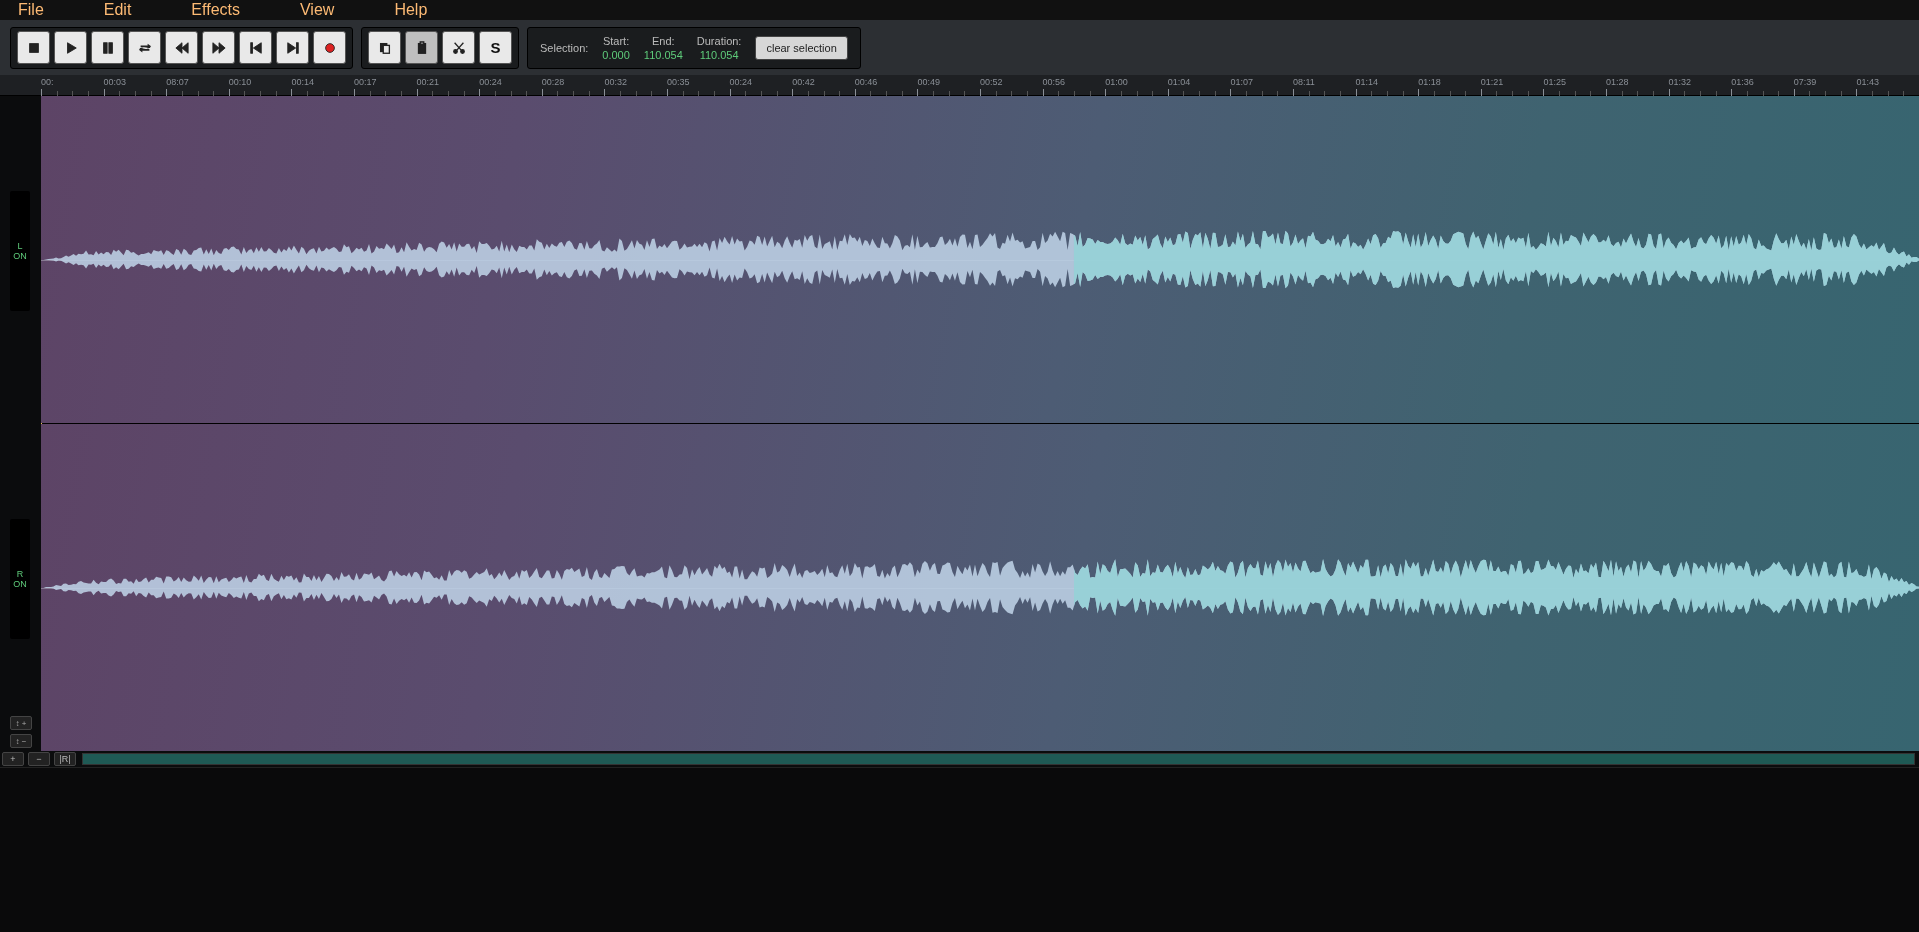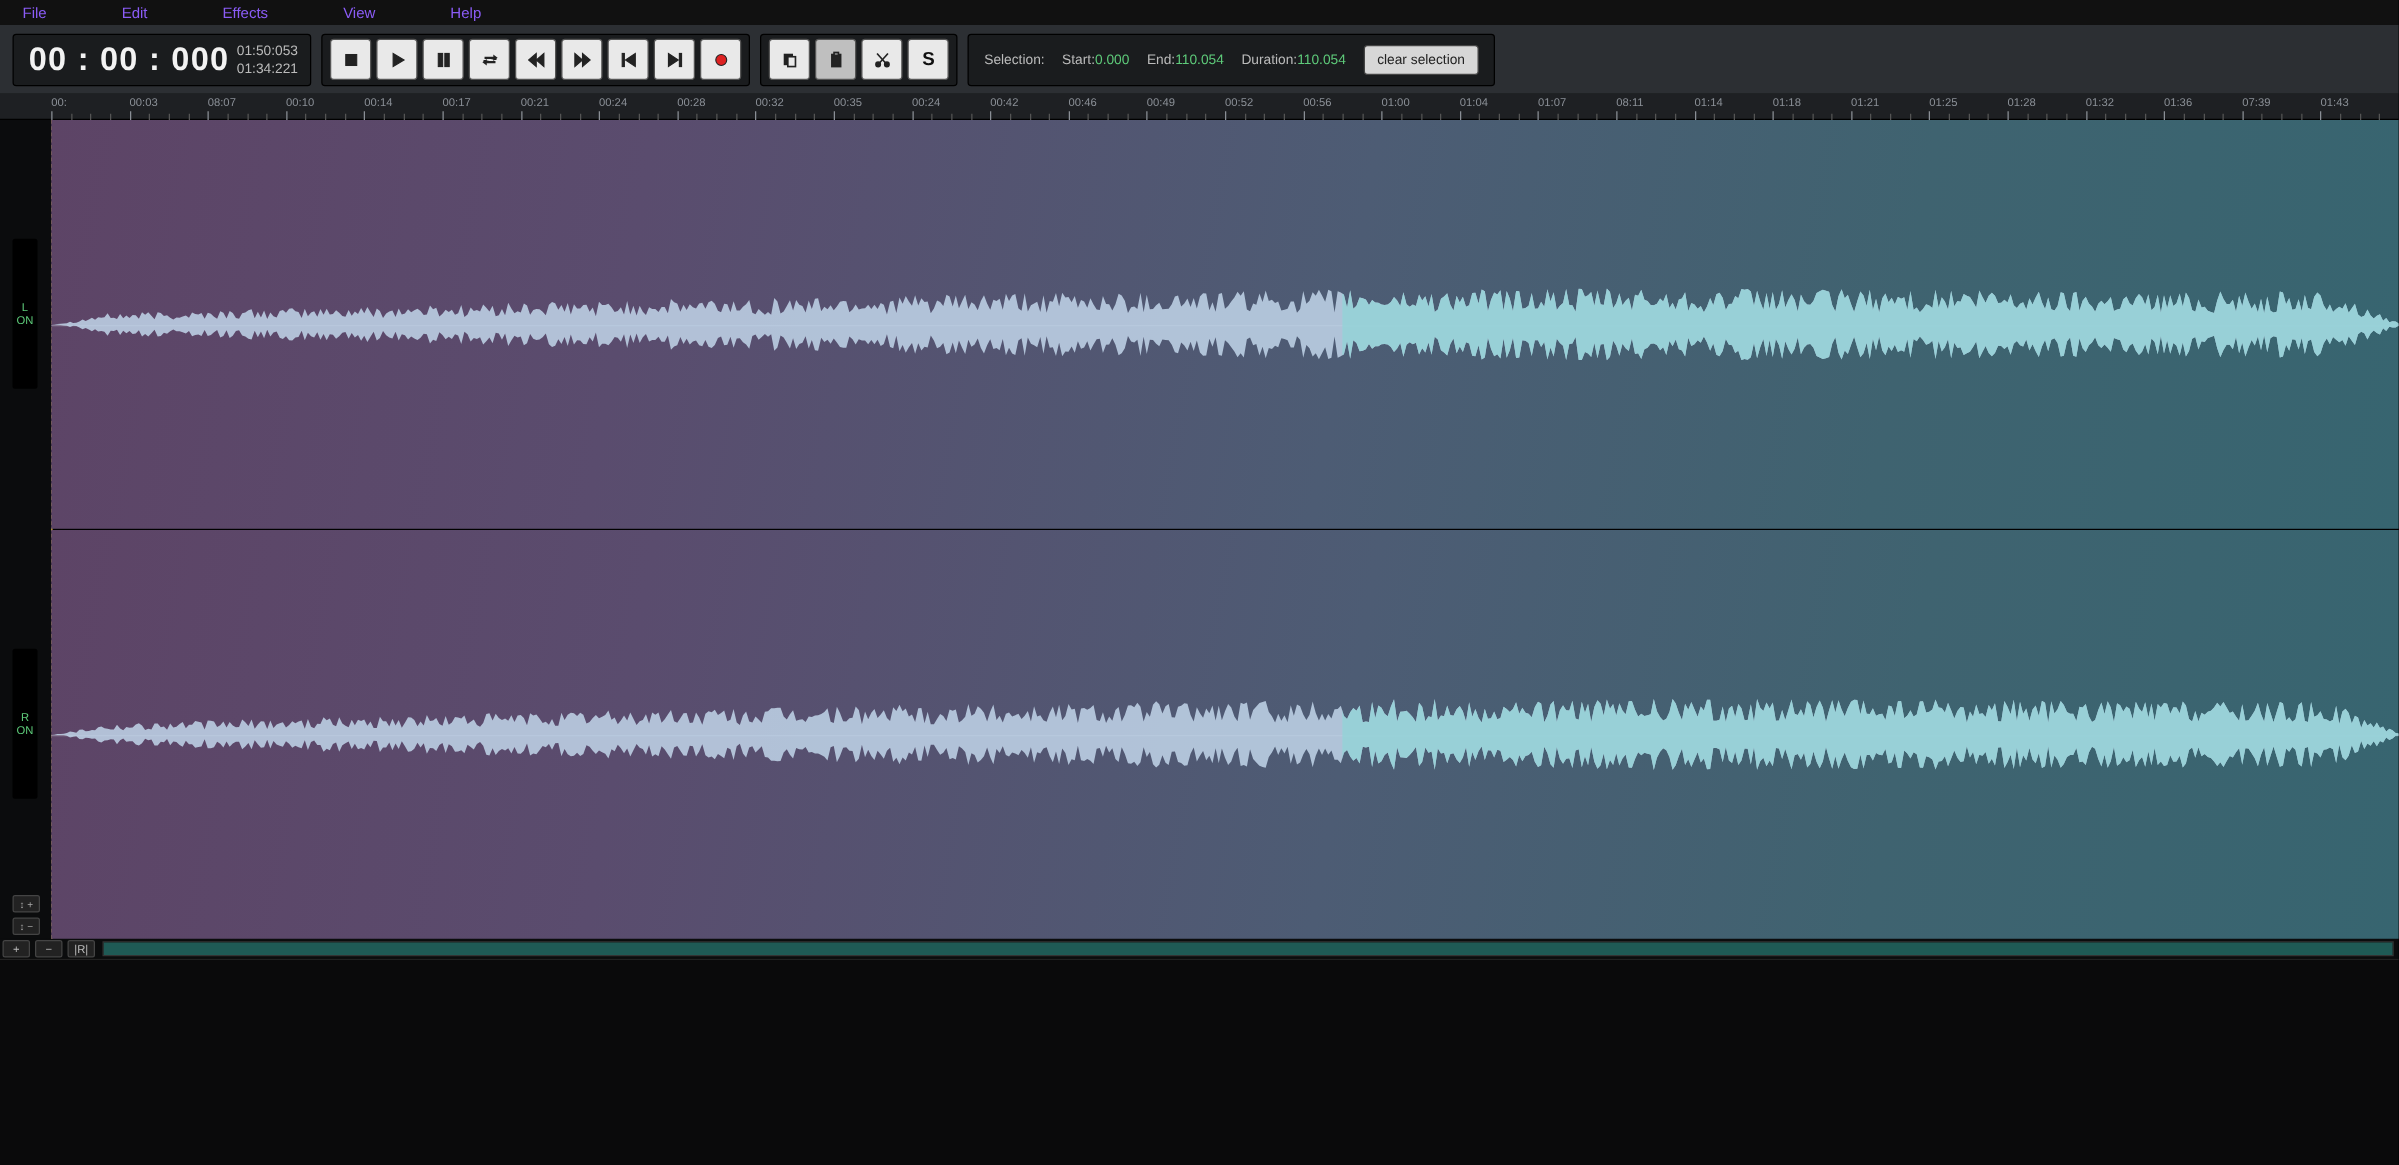--- a/index.html
+++ b/index.html
@@ -1,40 +1,40 @@
 <!DOCTYPE html>
 <html><head>
 <meta charset="utf-8">
 <style>
 html,body{margin:0;padding:0;width:1919px;height:932px;background:#000;font-family:Arial,Helvetica,sans-serif;color:#ddd;font-size:12px;overflow:hidden}
 *{box-sizing:border-box}
 
 
 .menubar{height:20px;background:#111;display:flex;align-items:center;padding:0 8px}
-.menubar .mi{color:#8b5cf6;font-size:12px;padding:2px 10px;margin-right:40px;cursor:pointer}
+.menubar .mi{color:#fdba74;font-size:16px;padding:2px 10px;margin-right:40px;cursor:pointer}
 
 
 .toolbar{height:55px;background:#2c2f33;display:flex;align-items:center;padding:6px 10px;gap:8px}
 
 .panel{border:1px solid #000;border-radius:3px;background:#1a1c1e;display:flex;align-items:center;height:42px;padding:0 6px}
 
 .time-main{font-family:"Arial Black",Arial;font-size:26px;font-weight:900;color:#f2f2f2;letter-spacing:1px;padding:0 6px}
 .time-side{display:flex;flex-direction:column;justify-content:center;font-size:11px;color:#bbb;padding-right:4px}
 .time-side span{line-height:14px;text-align:right}
 
 .btn{width:33px;height:33px;background:#e9e9e9;border:1px solid #555;border-radius:3px;display:flex;align-items:center;justify-content:center;cursor:pointer;color:#111}
 .btn svg{width:14px;height:14px;fill:#222;stroke:#222}
 .btn.rec svg circle{fill:#d22}
 .btn.big{font-size:15px;font-weight:bold;font-family:Arial}
 .btn.disabled{background:#bfbfbf;color:#777}
 
 .transport{gap:4px}
 
 .selpanel{gap:14px;padding:0 12px;font-size:11px;color:#bbb}
-.selcol{display:flex;flex-direction:row;align-items:center;line-height:14px}
+.selcol{display:flex;flex-direction:column;align-items:center;line-height:14px}
 .selcol .v{color:#5ecb7a}
 .clrsel{background:#d7d7d7;border:1px solid #444;border-radius:3px;color:#222;font-size:11px;padding:5px 10px;cursor:pointer}
 
 
 .ruler-wrap{position:relative;height:21px;background:#1e2023;border-bottom:1px solid #000}
 .ruler{position:absolute;left:41px;right:0;top:0;height:21px}
 .tick{position:absolute;top:0;font-size:9px;color:#8a8f96}
 .tick .lbl{position:absolute;top:2px;left:0;white-space:nowrap}
 .tick .mk{position:absolute;top:14px;left:0;width:1px;height:7px;background:#8a8f96}
 .subtick{position:absolute;top:16px;width:1px;height:5px;background:#555}
@@ -75,27 +75,20 @@
 <div class="menubar">
   <span class="mi">File</span>
   <span class="mi">Edit</span>
   <span class="mi">Effects</span>
   <span class="mi">View</span>
   <span class="mi">Help</span>
 </div>
 
 <div class="toolbar">
 
-  <div class="panel">
-    <div class="time-main">00 : 00 : 000</div>
-    <div class="time-side">
-      <span>01:50:053</span>
-      <span>01:34:221</span>
-    </div>
-  </div>
 
   <div class="panel transport">
     <div class="btn">
         <svg viewBox="0 0 16 16">
           <rect x="3" y="3" width="10" height="10"></rect>
         </svg>
       </div>
     <div class="btn">
         <svg viewBox="0 0 16 16">
           <polygon points="4,2 14,8 4,14"></polygon>

